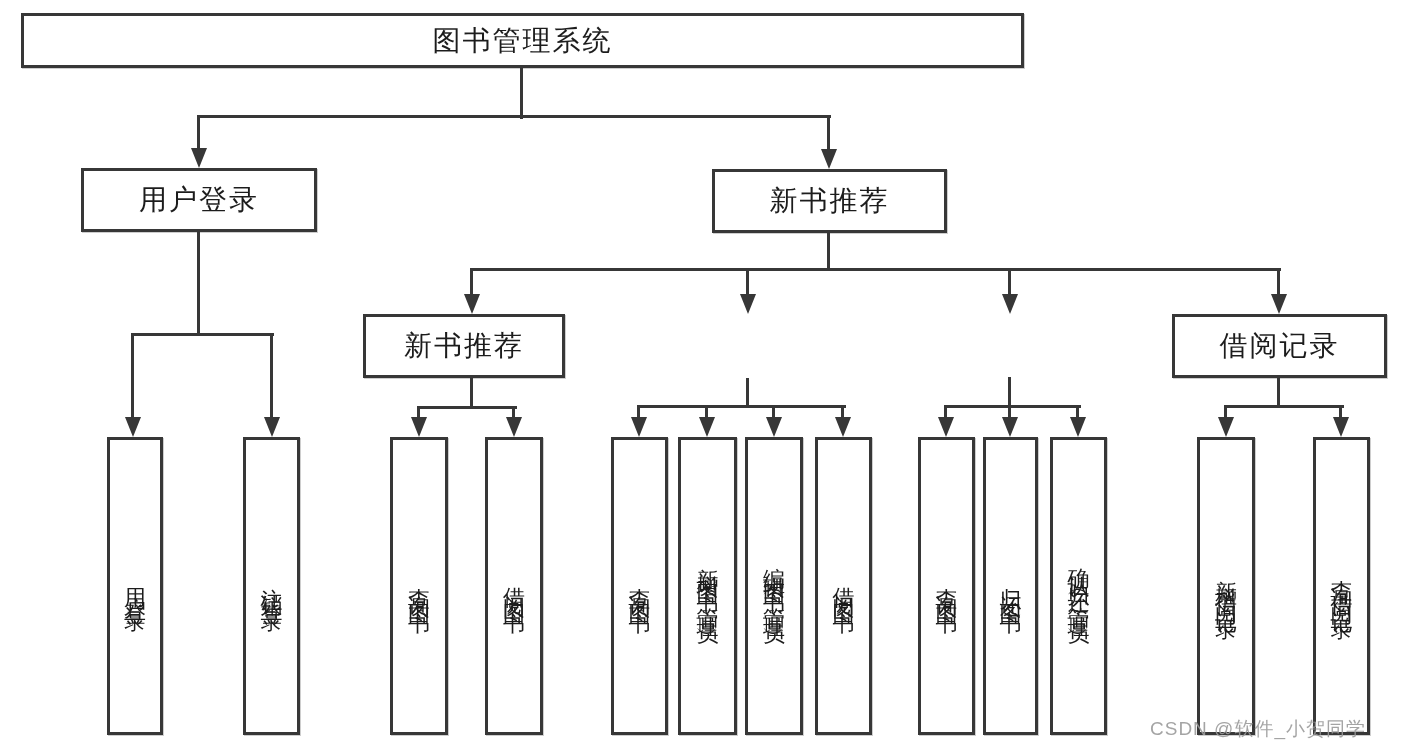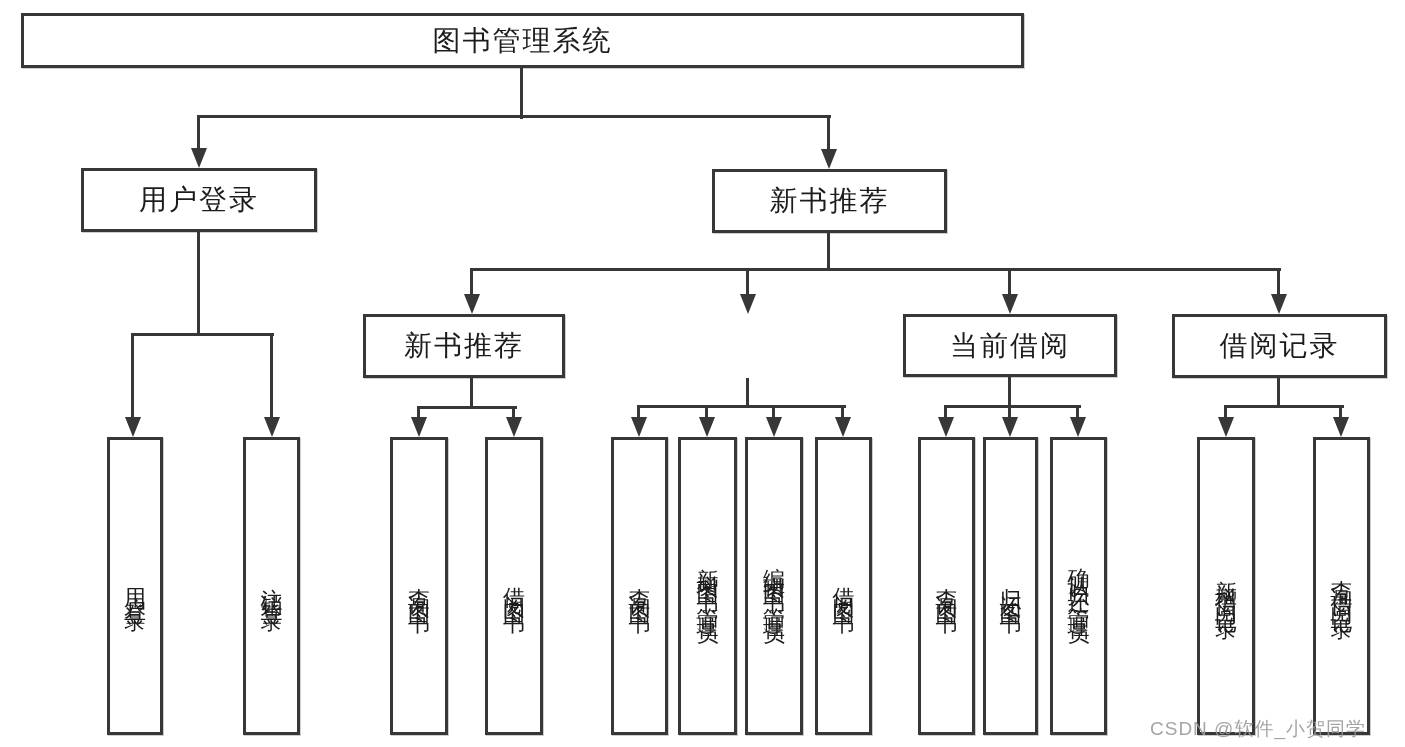--- a/index.html
+++ b/index.html
@@ -40,23 +40,20 @@
 
   <div class="box h" style="left:81px;top:168px;width:236px;height:64px">
     <span>用户登录</span>
   </div>
   <div class="box h" style="left:712px;top:169px;width:235px;height:64px">
     <span>新书推荐</span>
   </div>
 
   <div class="box h" style="left:363px;top:314px;width:202px;height:64px">
     <span>新书推荐</span>
-  </div>
-  <div class="box h" style="left:903px;top:314px;width:214px;height:63px">
-    <span>当前借阅</span>
   </div>
   <div class="box h" style="left:1172px;top:314px;width:215px;height:64px">
     <span>借阅记录</span>
   </div>
 
   <div class="box v" style="left:107px;top:437px;width:56px;height:298px">
     <span>用户登录</span>
   </div>
   <div class="box v" style="left:243px;top:437px;width:57px;height:298px">
     <span>注销登录</span>

